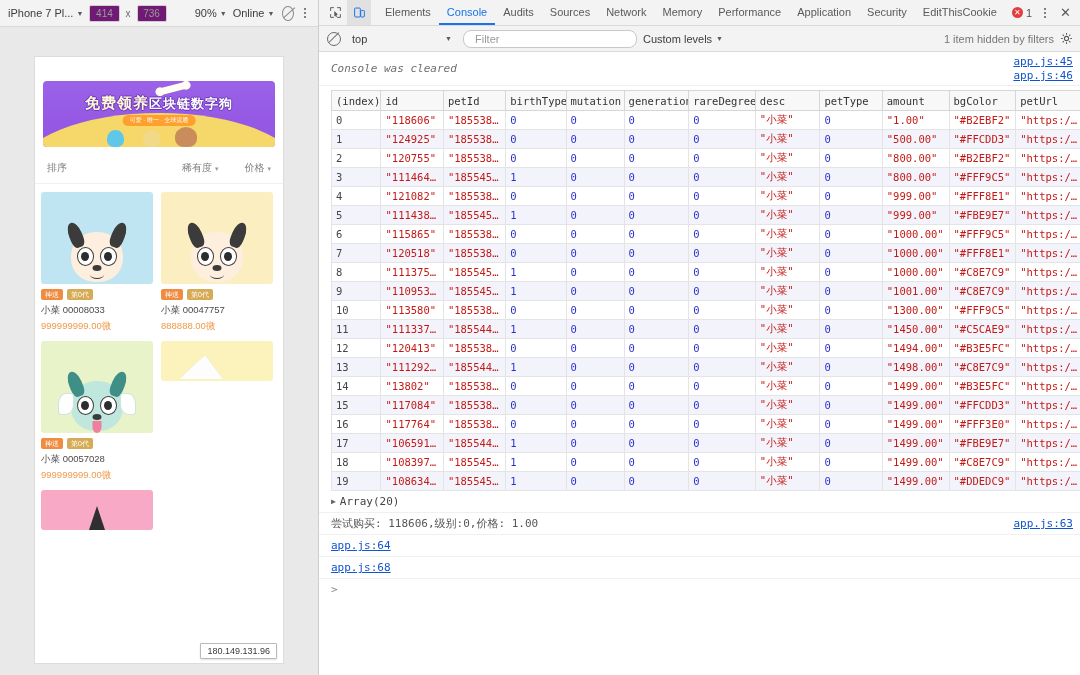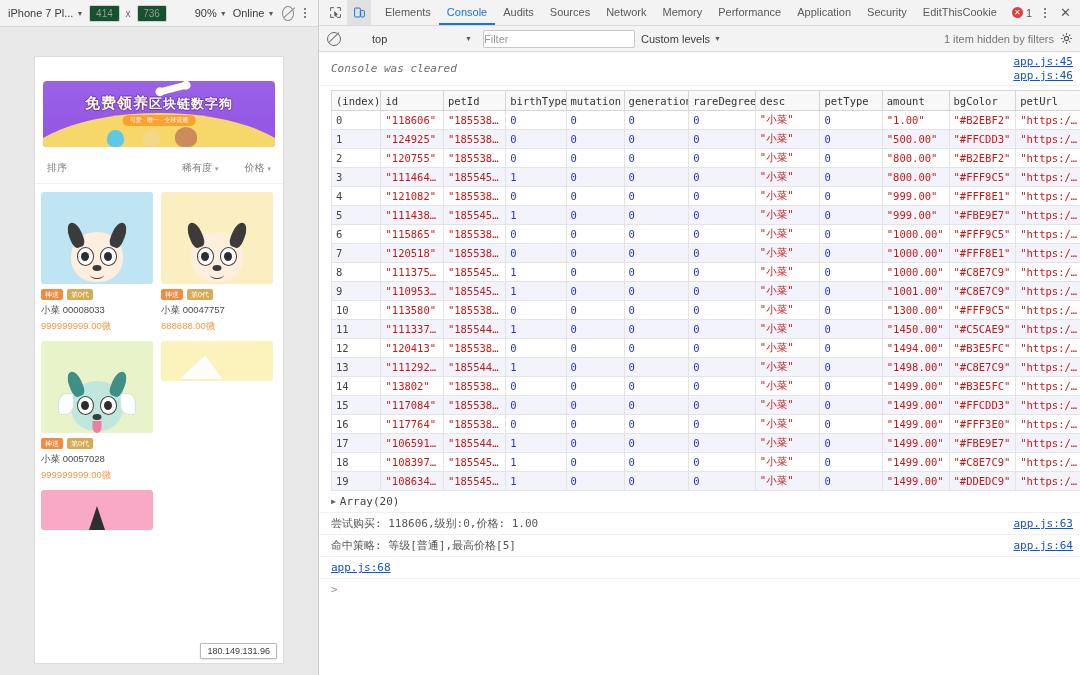--- a/index.html
+++ b/index.html
@@ -21,21 +21,21 @@
   .device-toolbar{
     height:26px;min-height:26px;background:#f3f3f3;
     border-bottom:1px solid #d8d8d8;
     display:flex;align-items:center;gap:6px;
     padding:0 8px;font-size:11px;color:#3c3c3c;
   }
   .dt-select{display:flex;align-items:center;gap:3px;cursor:default;white-space:nowrap;}
   .dt-select .cap{max-width:74px;overflow:hidden;text-overflow:ellipsis;}
   .caret{font-size:7px;color:#5a5a5a;line-height:1;}
   .dim-box{
-    width:38px;height:15px;border:1px solid #cfcfcf;background:#14532d;
+    width:38px;height:15px;border:1px solid #cfcfcf;background:#701a75;
     border-radius:2px;display:flex;align-items:center;justify-content:center;
     font-size:10px;color:#9a9a9a;
   }
   .dim-x{color:#6b6b6b;font-size:10px;}
   .rot-icon{
     width:13px;height:13px;border:1.4px solid #8a8a8a;border-radius:50%;
     position:relative;margin-left:2px;
   }
   .rot-icon:after{
     content:"";position:absolute;left:-1px;top:5px;width:15px;height:1.4px;
@@ -213,26 +213,26 @@
   }
   .clear-icon{
     width:12px;height:12px;border:1.4px solid #6b6b6b;border-radius:50%;position:relative;
   }
   .clear-icon:after{
     content:"";position:absolute;left:-1px;top:4.3px;width:14px;height:1.4px;
     background:#6b6b6b;transform:rotate(-45deg);
   }
   .ctx-select{
     display:flex;align-items:center;min-width:100px;border:1px solid transparent;
-    font-size:11px;color:#3c3c3c;padding:0 4px;margin-left:20px;
+    font-size:11px;color:#3c3c3c;padding:0 4px;
   }
   .ctx-select .caret{margin-left:auto;}
   .filter-input{
-    width:150px;height:16px;border:1px solid #c8c8c8;background:#fff;border-radius:2px;
-    font-size:11px;color:#9a9a9a;padding:0 0;display:flex;align-items:center;
+    width:150px;height:16px;border:1px solid #c8c8c8;background:#fff;border-radius:8px;
+    font-size:11px;color:#9a9a9a;padding:0 11px;display:flex;align-items:center;
   }
   .levels{display:flex;align-items:center;gap:4px;font-size:11px;color:#3c3c3c;}
   .hidden-note{margin-left:auto;font-size:11px;color:#777;}
   .gear{width:13px;height:13px;position:relative;}
 
   .console-body{flex:1;overflow:hidden;background:#fff;
     font-family:"DejaVu Sans Mono","Liberation Mono",monospace;font-size:11px;}
   .msg-row{
     display:flex;align-items:center;border-bottom:1px solid #f0f0f0;
     padding:3px 8px 3px 12px;color:#555;min-height:15px;
@@ -805,21 +805,20 @@
       <div class="array-row">
         <span class="tri">▶</span>
         <span>Array(20)</span>
       </div>
 
       <div class="msg-row">
         <span class="txt">尝试购买: 118606,级别:0,价格: 1.00</span>
         <a class="src-link">app.js:63</a>
       </div>
       <div class="msg-row">
-        <span class="txt">命中策略: 等级[普通],最高价格[5]</span>
         <a class="src-link">app.js:64</a>
       </div>
       <div class="msg-row">
         <a class="src-link">app.js:68</a>
       </div>
 
       <div class="prompt-row">
         <span>&gt;</span>
       </div>
     </div>

